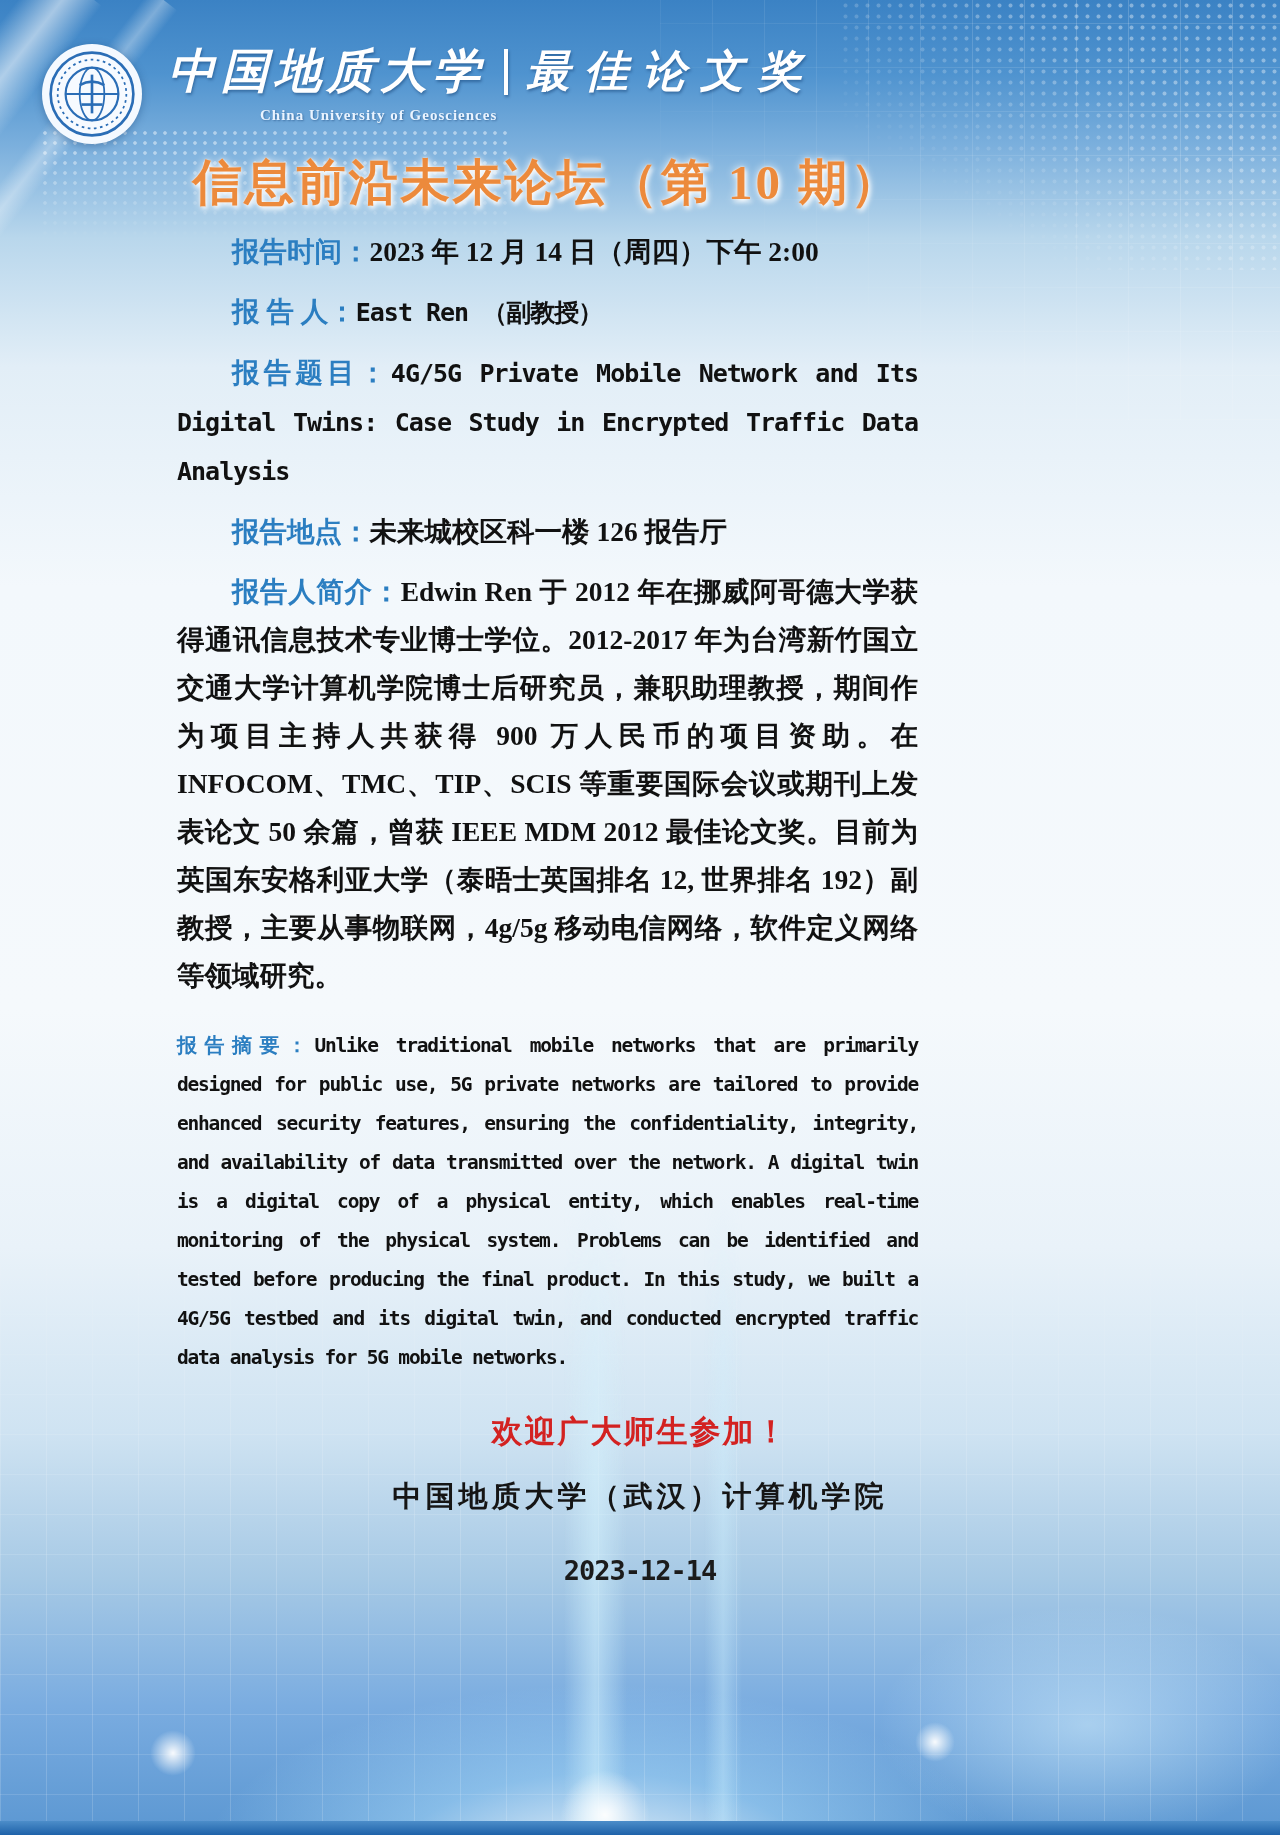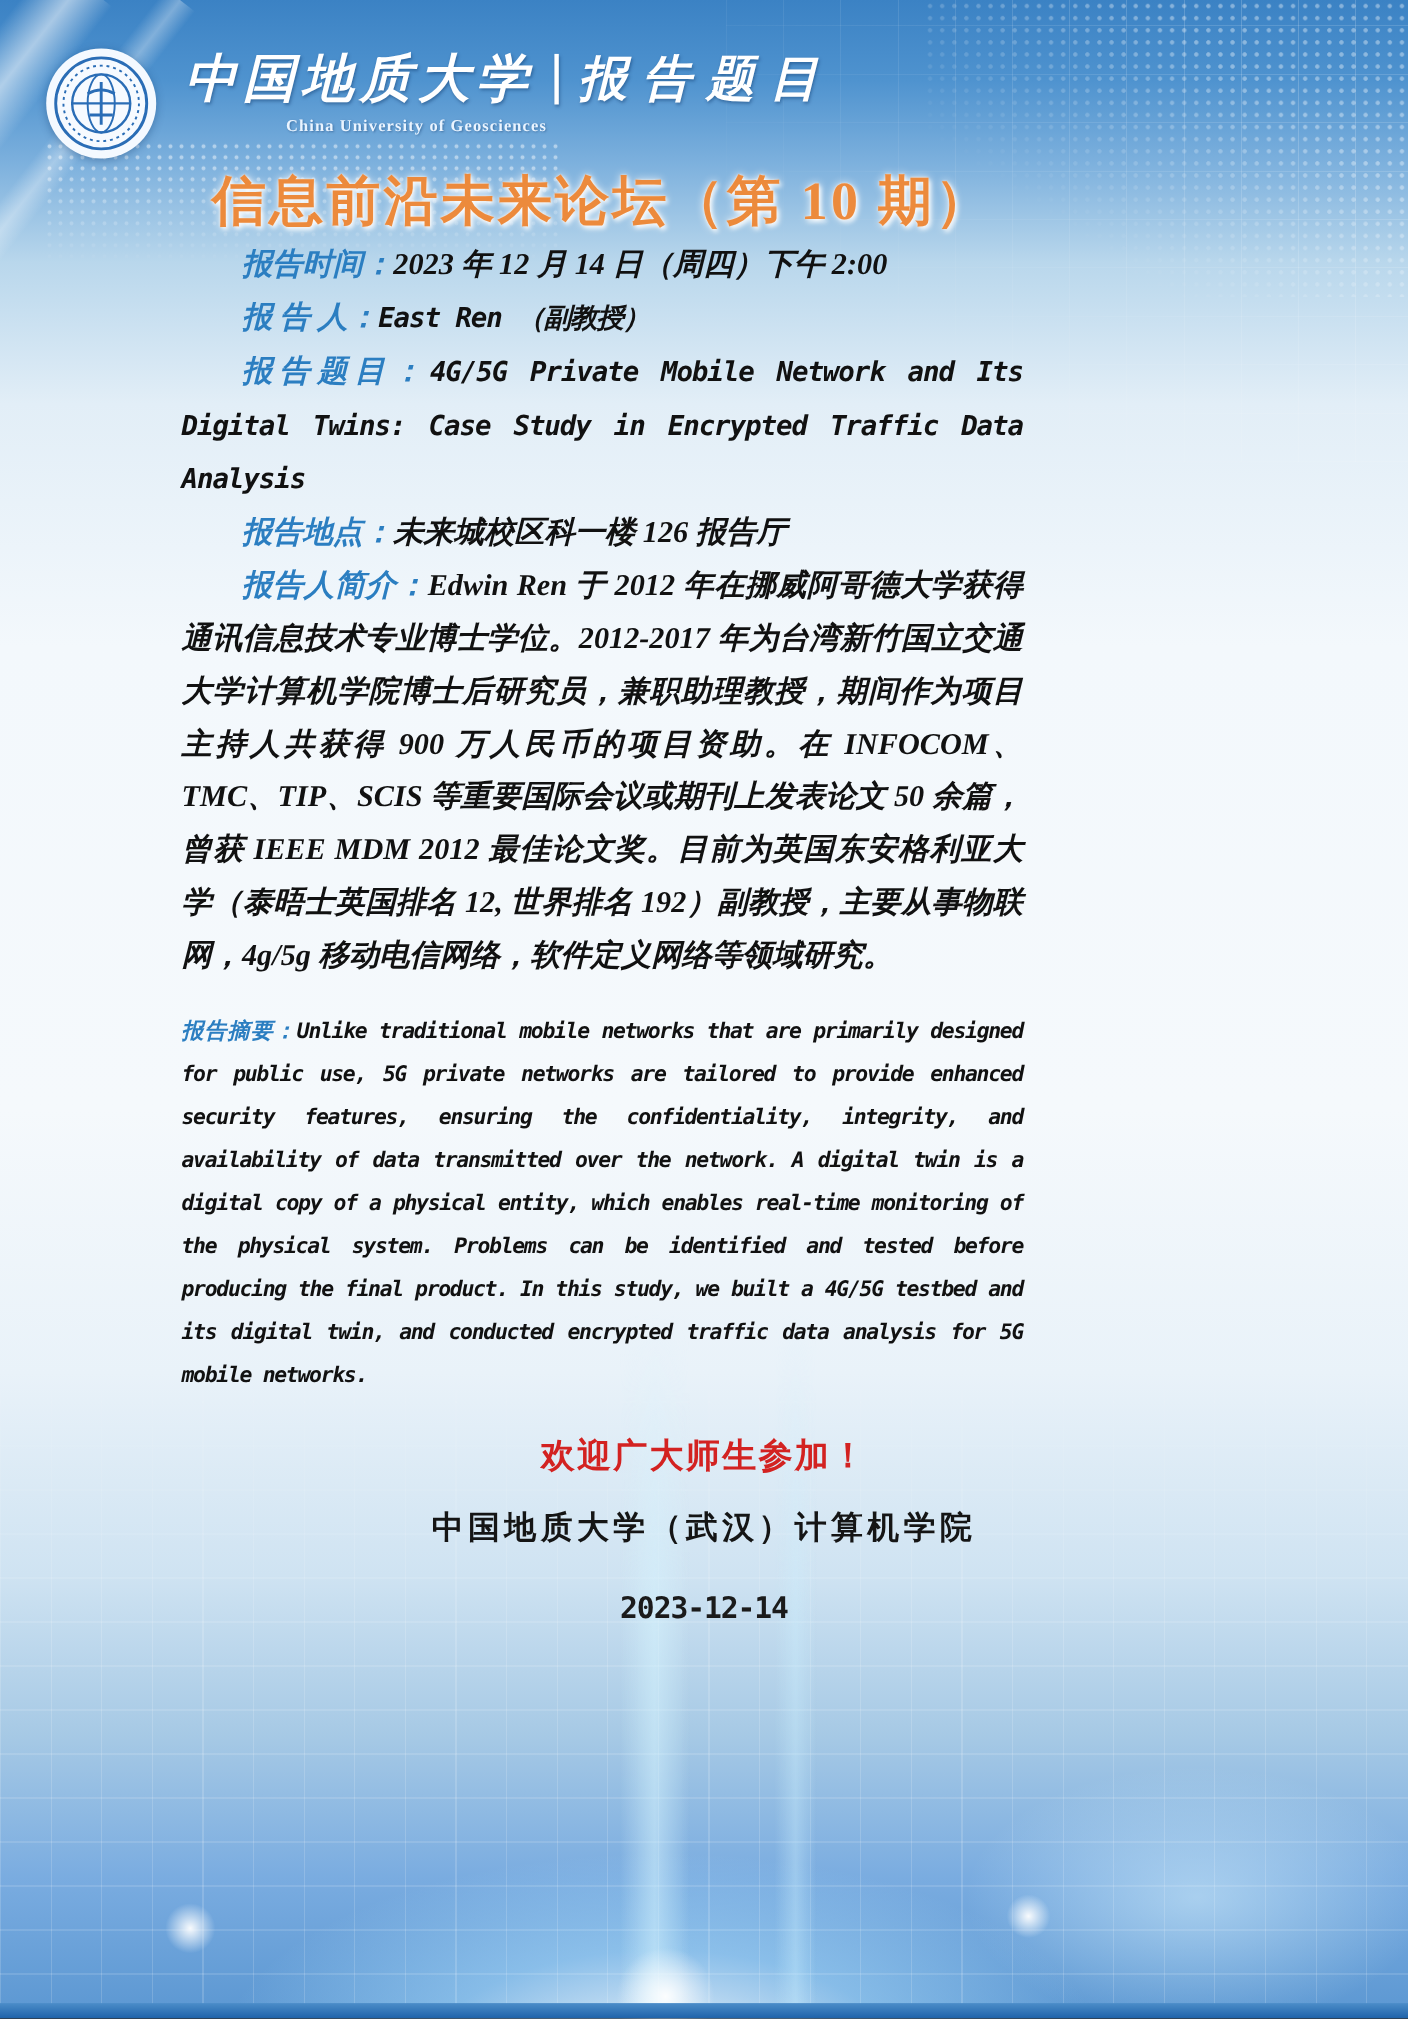--- a/index.html
+++ b/index.html
@@ -82,21 +82,21 @@
   
   .content{position:relative;margin:0 350px 0 165px;color:#111;}
   .poster-title{
     text-align:center;
     font-size:49px;font-weight:bold;letter-spacing:3px;
     color:#ec8a3c;
     text-shadow:0 0 2px #fff, 0 0 8px rgba(255,255,255,.95), 2px 3px 4px rgba(255,255,255,.8), 0 0 1px #c96a20;
   }
   .para{font-size:27.5px;line-height:48px;text-align:justify;font-weight:600;}
   .intro{margin-top:26px;text-indent:2em;}
-  .field{margin:0;text-indent:2em;font-style:italic;}
+  .field{margin:12px;text-indent:2em;}
   .label{color:#2b7ec1;font-weight:bold;}
   .num{font-family:"Liberation Serif",serif;font-weight:bold;}
   .latin{font-family:"DejaVu Sans Mono",monospace;font-weight:bold;font-size:25px;letter-spacing:-1px;}
   .abstract{margin-top:26px;font-size:21px;line-height:38px;text-align:justify;text-indent:0;}
   .abstract .label{font-size:20px;}
   .abstract-text{font-family:"DejaVu Sans Mono",monospace;font-weight:bold;font-size:19.5px;letter-spacing:-1.2px;}
   
   .footer{position:relative;text-align:center;}
   .welcome{margin-top:34px;font-size:31px;font-weight:bold;color:#d32221;letter-spacing:2px;}
   .org{margin-top:24px;font-size:29px;font-weight:bold;color:#151515;letter-spacing:4px;}
@@ -129,21 +129,21 @@
         <line x1="20" y1="50" x2="80" y2="50" stroke="#2a6db6" stroke-width="2.5"></line>
         <path d="M50 28 L50 72" stroke="#2a6db6" stroke-width="3"></path>
         <path d="M36 40 Q50 32 64 40" fill="none" stroke="#2a6db6" stroke-width="3"></path>
         <path d="M38 62 L62 62" stroke="#2a6db6" stroke-width="3"></path>
       </svg>
     </div>
     <div class="brand">
       <div class="brand-line">
         <span class="brand-cn">中国地质大学</span>
         <span class="brand-bar"></span>
-        <span class="dept-cn">报告题目</span>
+        <span class="dept-cn">最佳论文奖</span>
       </div>
       <div class="brand-en">China University of Geosciences</div>
     </div>
   </div>
 
   <div class="content">
 
     <div class="poster-title">信息前沿未来论坛（第 10 期）</div>
 
 

